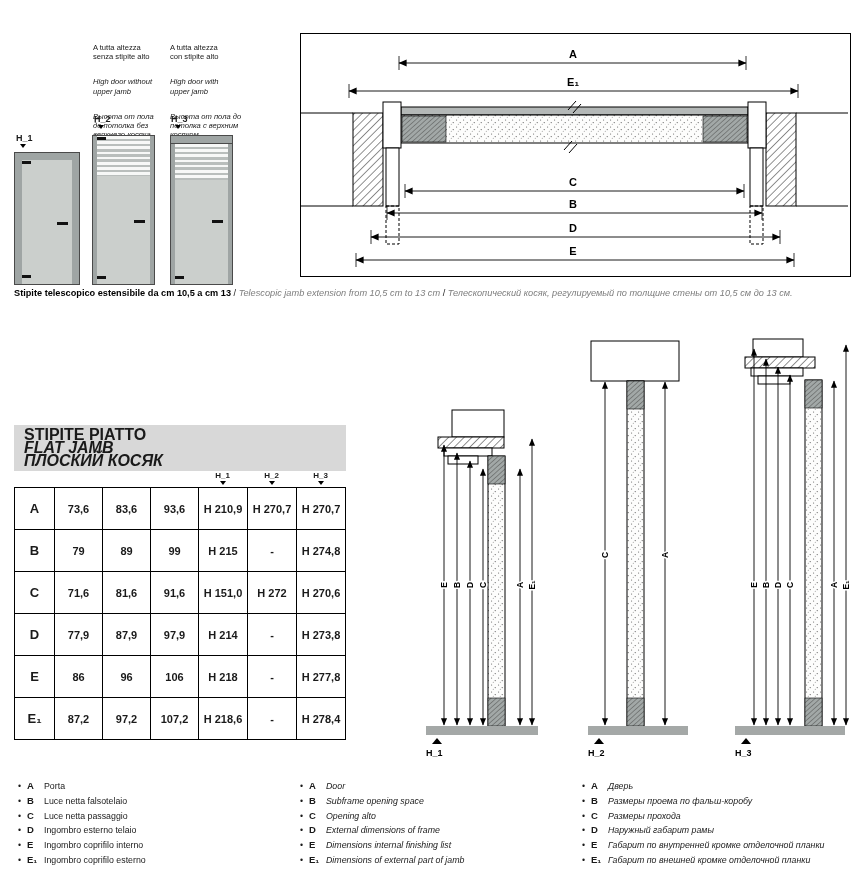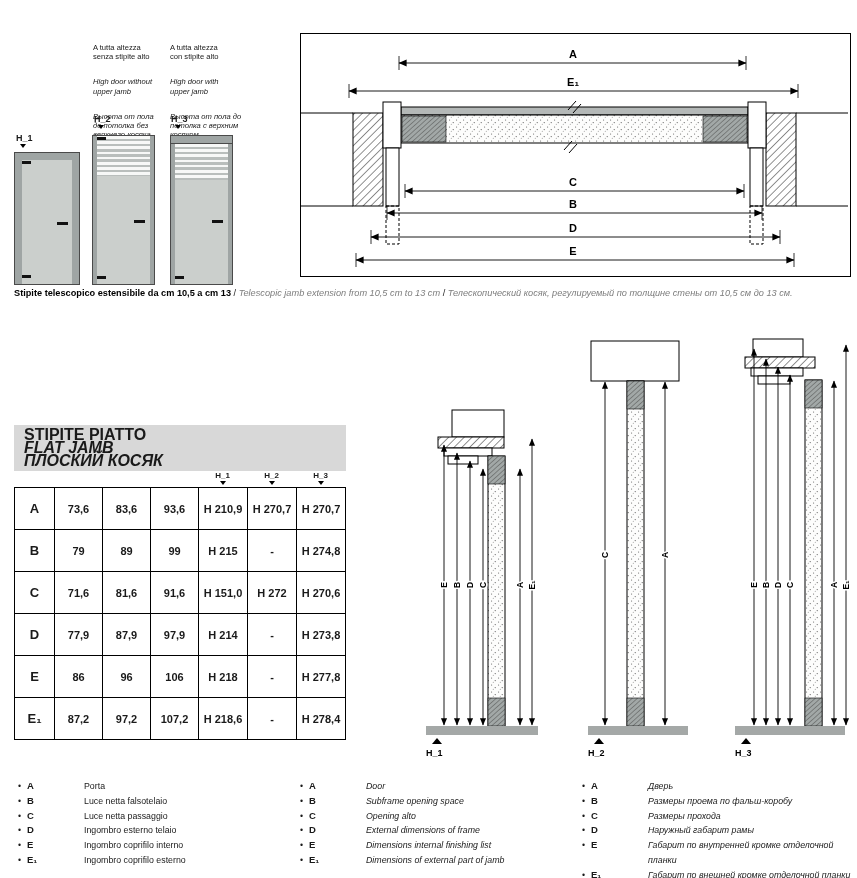--- a/index.html
+++ b/index.html
@@ -57,21 +57,21 @@
   .tablewrap table{position:absolute;top:62px;left:0;border-collapse:collapse;table-layout:fixed;}
   .tablewrap td,.tablewrap th{border:1.2px solid #000;height:41px;text-align:center;vertical-align:middle;
       font-weight:bold;font-size:11px;background:#fff;padding:0;}
   .tablewrap th.rowlab{font-size:13px;}
 
   
   .legend{position:absolute;top:779px;width:276px;font-size:8.8px;line-height:14.8px;}
   .litem{display:flex;align-items:baseline;}
   .bullet{width:9px;}
   .lkey{width:17px;font-weight:bold;font-size:9.5px;}
-  .ltext{flex:1;margin-left:40px;}
+  .ltext{flex:1;}
   .legend-en .ltext,.legend-ru .ltext{font-style:italic;}
 
   
   .dim{stroke:#000;stroke-width:0.9;}
   .tick{stroke:#000;stroke-width:0.8;}
   .oln{stroke:#000;stroke-width:1;fill:none;}
   .dlab{font:bold 11px "Liberation Sans",sans-serif;text-anchor:middle;
         paint-order:stroke;stroke:#fff;stroke-width:3px;fill:#000;}
   .dlabV{font:bold 8.5px "Liberation Sans",sans-serif;text-anchor:middle;
         paint-order:stroke;stroke:#fff;stroke-width:3px;fill:#000;}

